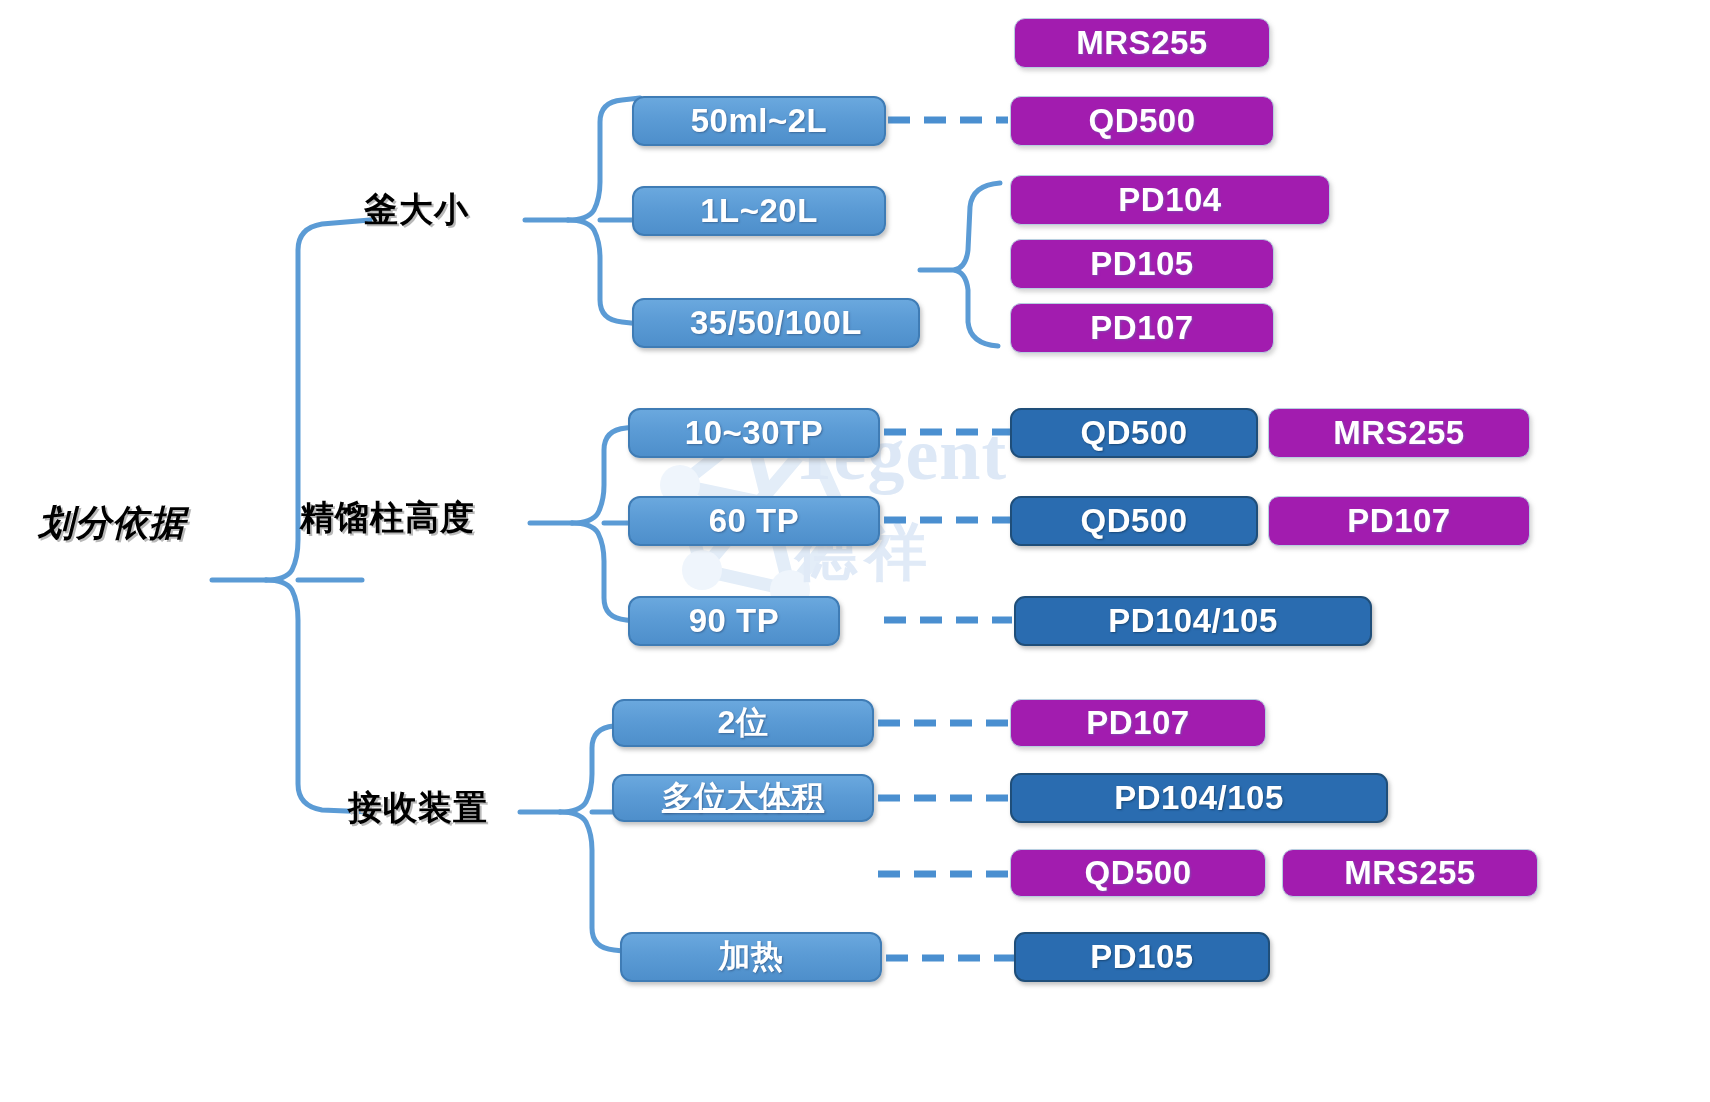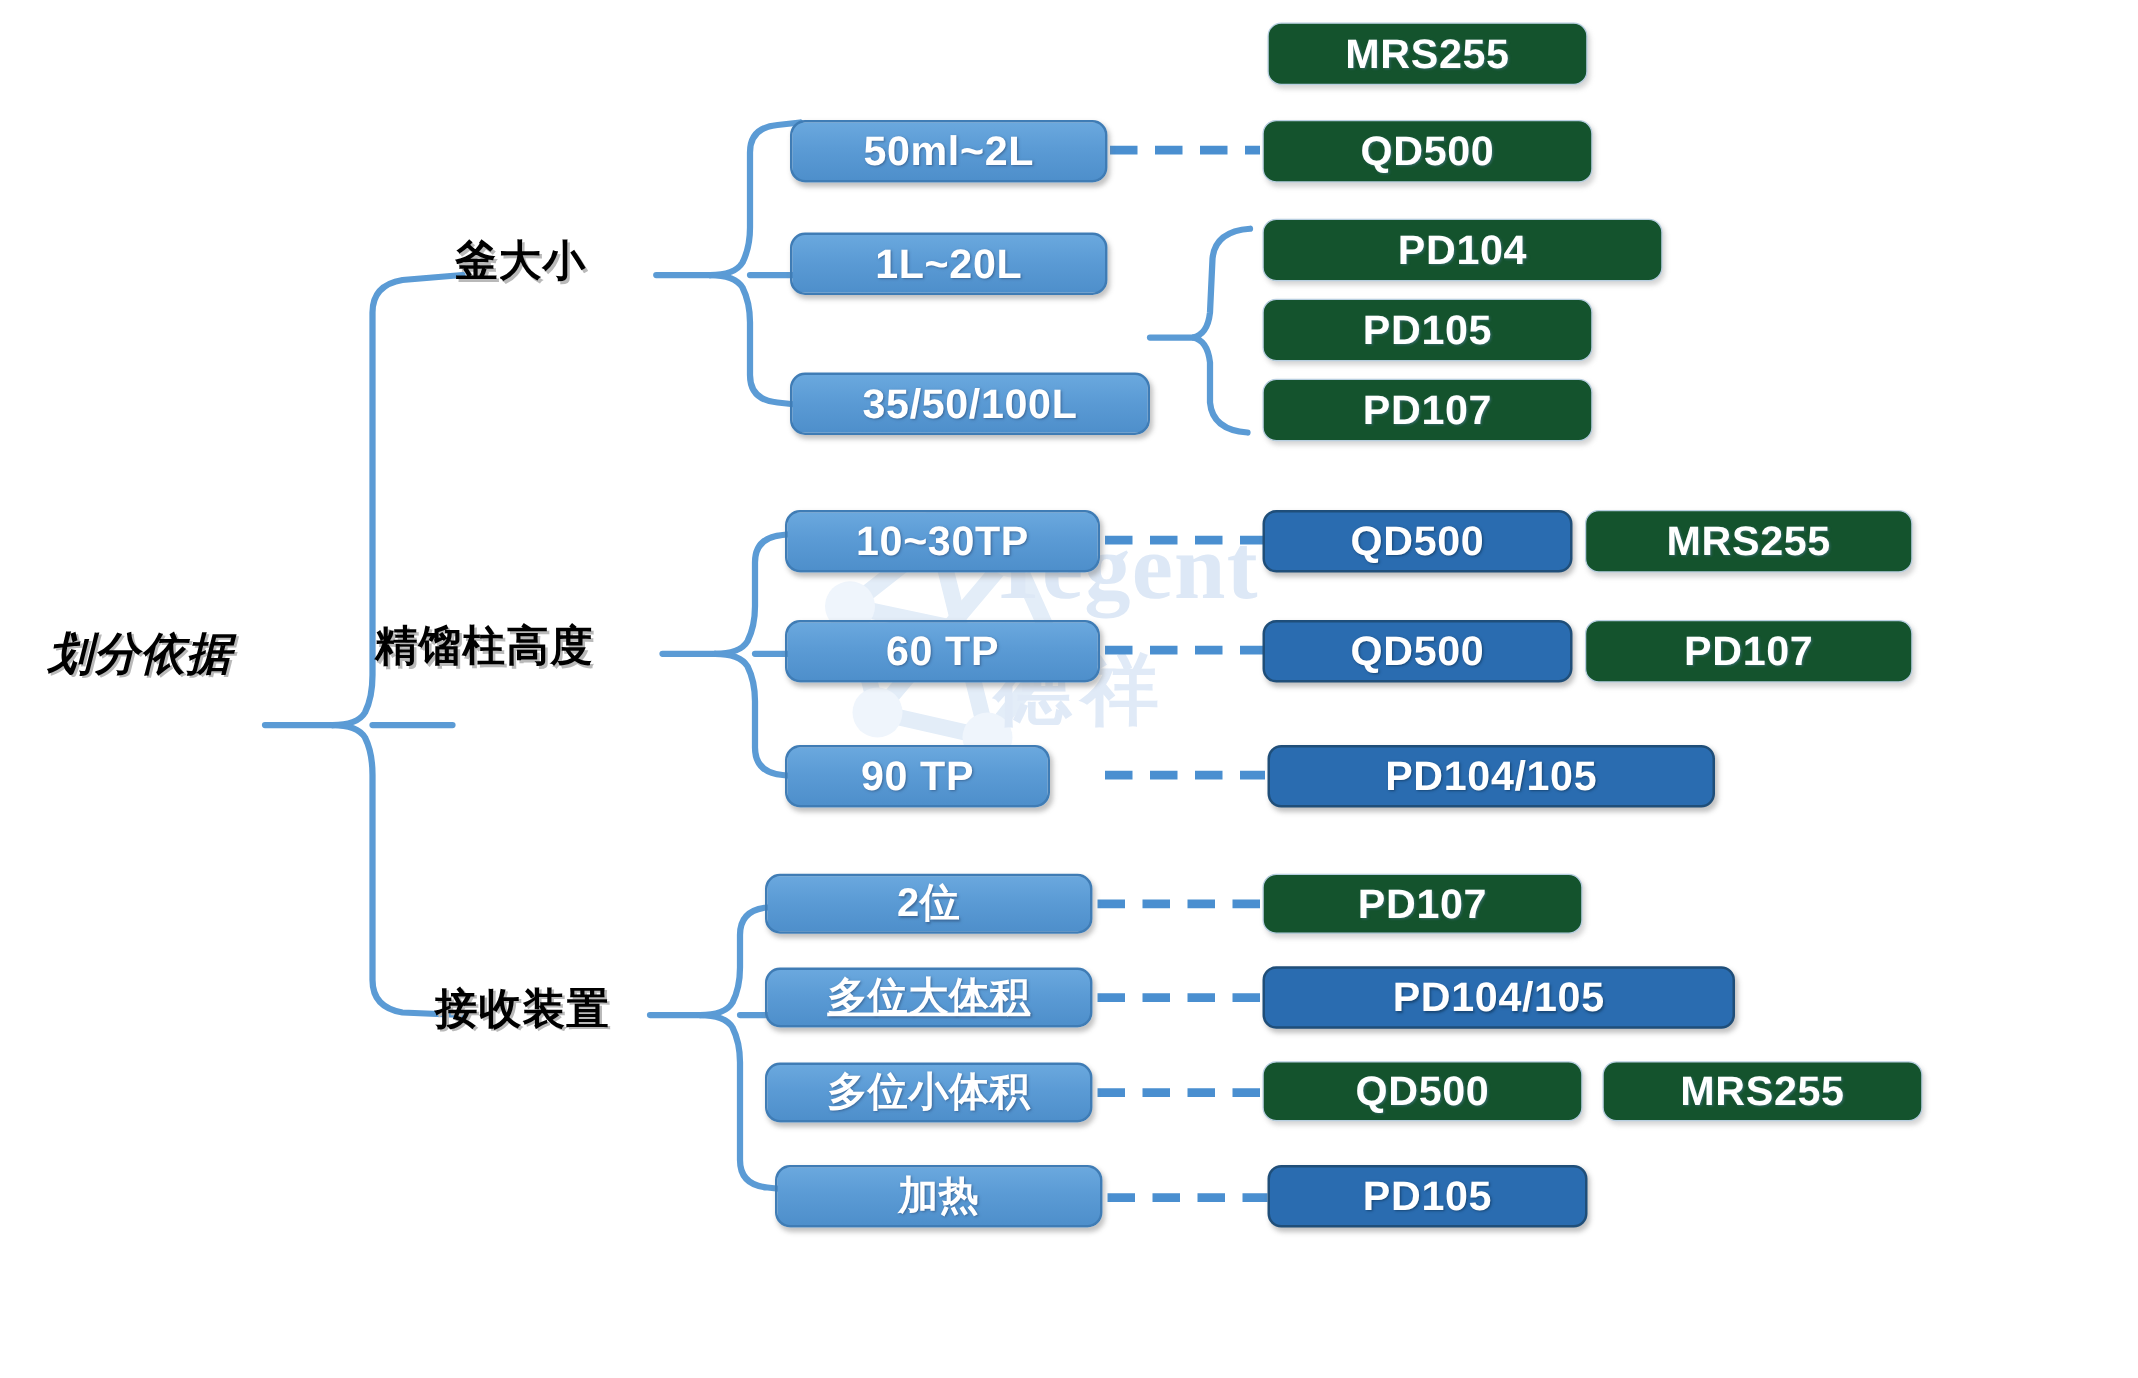--- a/index.html
+++ b/index.html
@@ -68,21 +68,21 @@
   .badge{
     position:absolute;
     box-sizing:border-box;
     display:flex;align-items:center;justify-content:center;
     border-radius:11px;
     color:#ffffff;font-weight:700;white-space:nowrap;
     font-size:33px;
     letter-spacing:0.5px;
   }
   .badge.light{
-    background:#14532d;
+    background:#a21caf;
     border:1px solid #b7cee0;
     box-shadow:2px 3px 4px rgba(150,150,150,.4);
     text-shadow:1px 1px 2px rgba(90,130,170,.45);
   }
   .badge.dark{
     background:#2a6cb0;
     border:2px solid #1f4e79;
     box-shadow:2px 3px 4px rgba(120,120,120,.45);
     text-shadow:1px 1px 2px rgba(10,40,70,.55);
   }
@@ -162,21 +162,20 @@
   <div class="node mid" style="left:632px;top:96px;width:254px;height:50px;">50ml~2L</div>
   <div class="node mid" style="left:632px;top:186px;width:254px;height:50px;">1L~20L</div>
   <div class="node mid" style="left:632px;top:298px;width:288px;height:50px;">35/50/100L</div>
 
   <div class="node mid" style="left:628px;top:408px;width:252px;height:50px;">10~30TP</div>
   <div class="node mid" style="left:628px;top:496px;width:252px;height:50px;text-align:right;">60 TP</div>
   <div class="node mid" style="left:628px;top:596px;width:212px;height:50px;">90 TP</div>
 
   <div class="node mid cn" style="left:612px;top:699px;width:262px;height:48px;">2位</div>
   <div class="node mid cn" style="left:612px;top:774px;width:262px;height:48px;text-decoration:underline;">多位大体积</div>
-  <div class="node mid cn" style="left:612px;top:850px;width:262px;height:48px;">多位小体积</div>
   <div class="node mid cn" style="left:620px;top:932px;width:262px;height:50px;">加热</div>
 
   <div class="badge light" style="left:1014px;top:18px;width:256px;height:50px;">MRS255</div>
   <div class="badge light" style="left:1010px;top:96px;width:264px;height:50px;">QD500</div>
   <div class="badge light" style="left:1010px;top:175px;width:320px;height:50px;">PD104</div>
   <div class="badge light" style="left:1010px;top:239px;width:264px;height:50px;">PD105</div>
   <div class="badge light" style="left:1010px;top:303px;width:264px;height:50px;">PD107</div>
 
   <div class="badge dark" style="left:1010px;top:408px;width:248px;height:50px;">QD500</div>
   <div class="badge light" style="left:1268px;top:408px;width:262px;height:50px;">MRS255</div>

